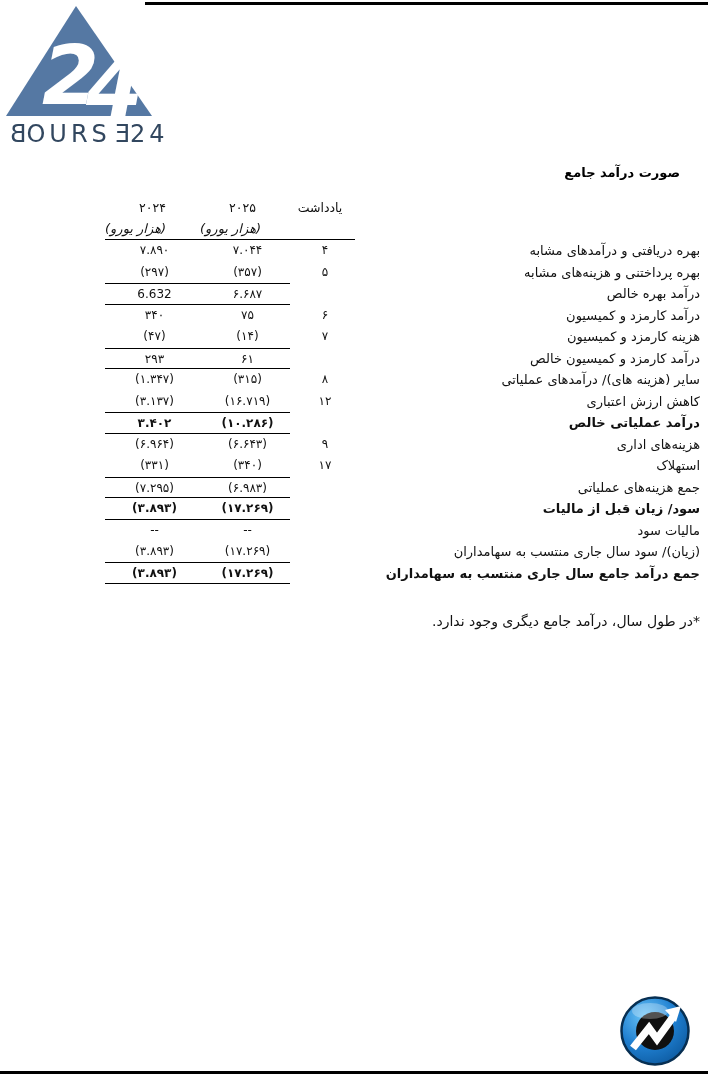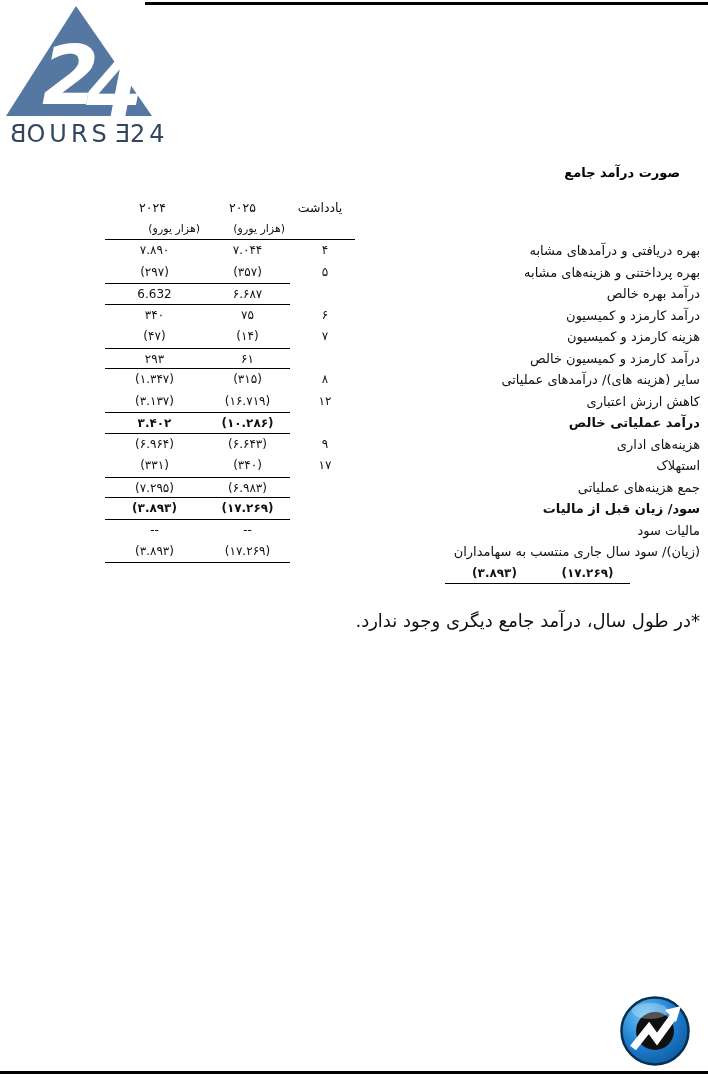--- a/index.html
+++ b/index.html
@@ -35,29 +35,29 @@
   .hrow2{height:20px;}
   .c-label{flex:1;text-align:right;font-size:13px;line-height:21.5px;
            white-space:nowrap;overflow:visible;}
   .c-note{width:70px;text-align:center;font-size:12px;line-height:21.5px;}
   .c-25{width:85px;}
   .c-24{width:95px;}
   .num{direction:ltr;text-align:center;font-size:12px;line-height:21.5px;
        padding-left:2px;white-space:nowrap;}
   .c-24.num{padding-right:1px;}
   .hd{font-size:12.5px;line-height:24px;text-align:center;}
-  .unit{font-size:11px;line-height:18px;text-align:right;direction:rtl;}
+  .unit{font-size:13px;line-height:18px;text-align:left;direction:rtl;font-style:italic;}
   .hline{border-bottom:1.5px solid #000;}
   .lt{border-top:1.5px solid #000;line-height:20px;}
   .lb{border-bottom:1.5px solid #000;}
   .bold .c-label,.bold .num{font-weight:bold;}
 
   
   .footnotes{position:absolute;right:8px;top:608px;direction:rtl;text-align:right;
-             font-size:18px;line-height:26px;color:#111;}
+             font-size:14px;line-height:26px;color:#111;}
 
   
   .sphere{position:absolute;left:619px;top:995px;}
 </style>
 </head>
 <body>
 
 <div class="top-rule"></div>
 
 <div class="logo">
@@ -184,20 +184,21 @@
   </div>
 
   <div class="trow">
     <div class="c-label">(زیان)/ سود سال جاری منتسب به سهامداران</div>
     <div class="c-note"></div>
     <div class="c-25 num lb">(۱۷.۲۶۹)</div>
     <div class="c-24 num lb">(۳.۸۹۳)</div>
   </div>
 
   <div class="trow bold">
+    <div class="c-label">جمع درآمد جامع سال جاری منتسب به سهامداران</div>
     <div class="c-note"></div>
     <div class="c-25 num lb">(۱۷.۲۶۹)</div>
     <div class="c-24 num lb">(۳.۸۹۳)</div>
   </div>
 </div>
 </div>
 
 <div class="footnotes">
   <div>*در طول سال، درآمد جامع دیگری وجود ندارد.</div>
 </div>

